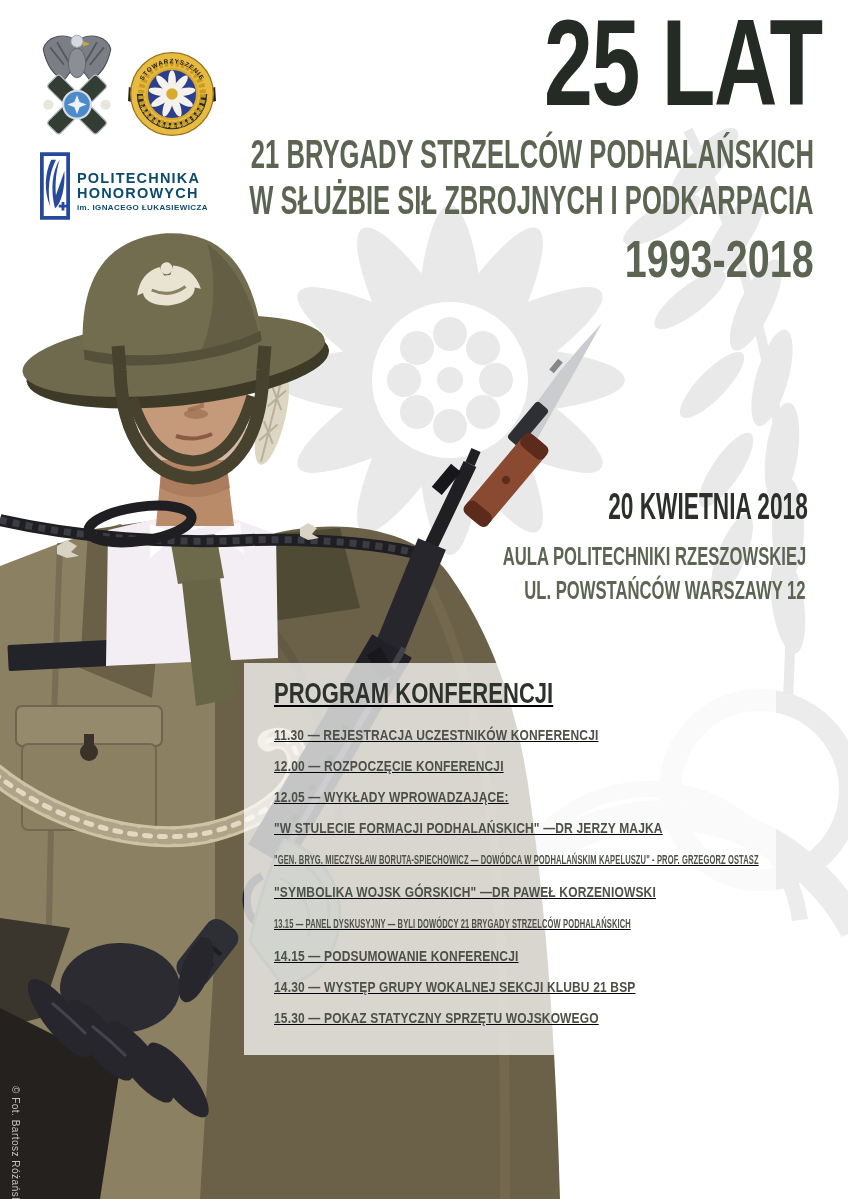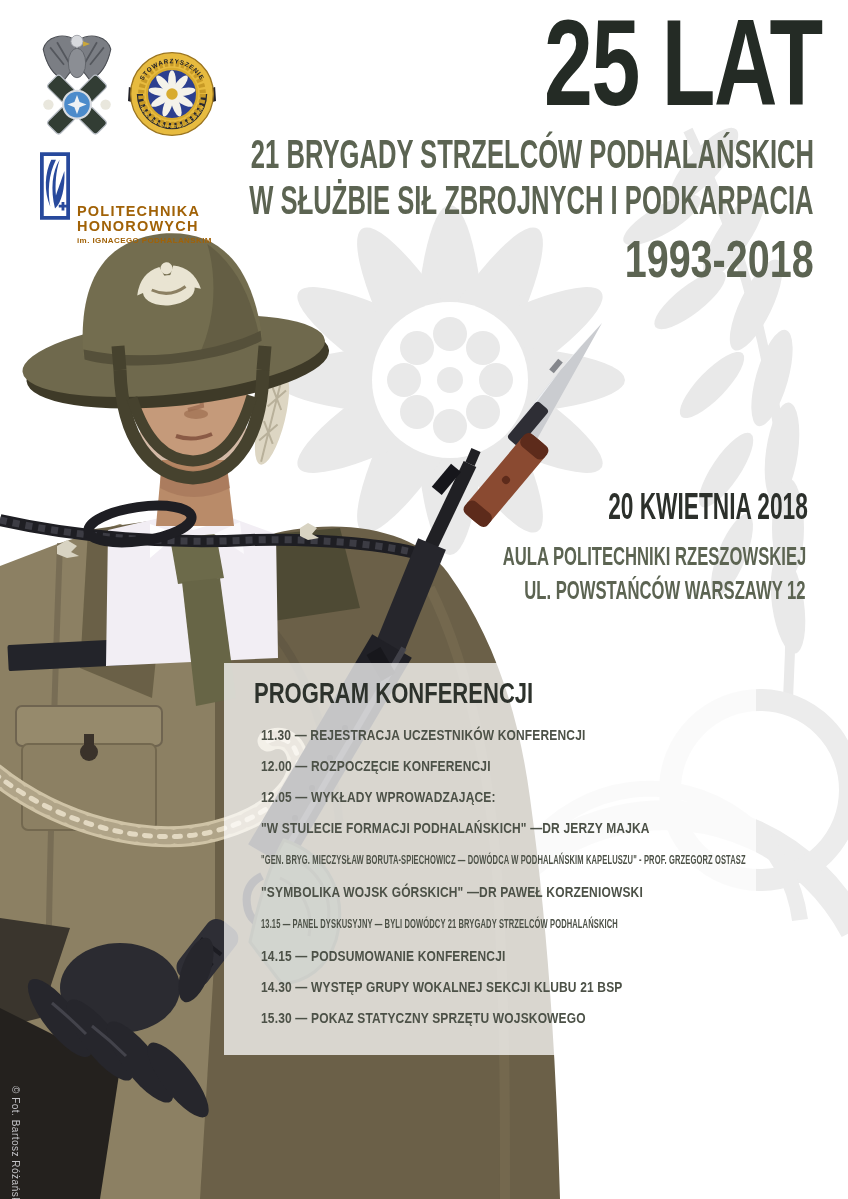--- a/index.html
+++ b/index.html
@@ -13,34 +13,34 @@
   .rline{position:absolute;white-space:nowrap;font-weight:bold;transform-origin:100% 50%;}
   #title-main{top:2px;right:26px;font-size:122px;line-height:1;letter-spacing:-2px;
               color:#242b25;transform:scaleX(.72);z-index:2;}
   #sub1{top:134px;right:34px;font-size:40px;line-height:1;color:#5c6452;transform:scaleX(.64);z-index:2;}
   #sub2{top:180px;right:34px;font-size:40px;line-height:1;color:#5c6452;transform:scaleX(.64);z-index:2;}
   #years{top:233px;right:34px;font-size:52px;line-height:1;color:#5c6452;transform:scaleX(.76);z-index:2;}
   #event-date{top:489px;right:40px;font-size:36px;line-height:1;color:#2c302b;transform:scaleX(.63);z-index:2;}
   #event-venue{top:543px;right:42px;font-size:26px;line-height:1;color:#5c6452;transform:scaleX(.64);z-index:2;}
   #event-address{top:577px;right:42px;font-size:26px;line-height:1;color:#5c6452;transform:scaleX(.64);z-index:2;}
   
-  .panel{position:absolute;left:224px;top:663px;width:532px;height:392px;
-         background:rgba(255,255,255,.74);z-index:3;padding:0;}
+  .panel{position:absolute;left:244px;top:663px;width:532px;height:392px;
+         background:rgba(255,255,255,.74);z-index:3;padding:0;text-decoration:underline;}
   .panel-inner{padding:14px 0 0 30px;}
   .prog-heading{font-size:29px;font-weight:bold;color:#2d322c;line-height:32px;
                 white-space:nowrap;transform:scaleX(.76);transform-origin:0 50%;}
-  .prog-list{list-style:none;margin:17px 0 0 7px;padding:0;}
+  .prog-list{list-style:none;margin:17px 0 0 0;padding:0;}
   .prog-item{height:31px;font-size:15px;font-weight:bold;color:#4c5147;letter-spacing:.2px;
              white-space:nowrap;transform:scaleX(.80);transform-origin:0 50%;}
   .prog-item.long{font-size:13.5px;transform:scaleX(.56);padding-top:2px;}
   
   .eagle-badge{position:absolute;left:38px;top:30px;z-index:2;}
   .assoc-badge{position:absolute;left:128px;top:50px;z-index:2;}
   .prz-logo{position:absolute;left:40px;top:152px;z-index:2;}
-  .prz-text{position:absolute;left:77px;top:171px;z-index:2;color:#a16207;margin-top:33px;}
+  .prz-text{position:absolute;left:77px;top:171px;z-index:2;color:#0c4a6e;}
   .prz-line{font-size:14.5px;font-weight:bold;letter-spacing:1.2px;line-height:15px;white-space:nowrap;}
   .prz-small{font-size:8px;font-weight:bold;letter-spacing:.4px;margin-top:2px;white-space:nowrap;}
   
   .credit{position:absolute;left:21px;top:1086px;z-index:4;font-size:10px;color:#c3c3c7;
           letter-spacing:.5px;white-space:nowrap;transform:rotate(90deg);transform-origin:0 0;}
 </style>
 </head>
 <body>
 
 <div class="poster">
@@ -281,21 +281,21 @@
 
   <svg class="prz-logo" width="30" height="68" viewBox="0 0 32 72">
     <rect x="2" y="2" width="28" height="68" fill="none" stroke="#27499c" stroke-width="4"></rect>
     <path d="M12,8 C5,22 4,42 11,58 C8,42 9,24 17,8 Z" fill="#27499c"></path>
     <path d="M21,8 C13,20 11,40 16,60 C23,54 27,38 26,20 C22,32 19,40 17,46 C16,34 17,20 21,8 Z" fill="#27499c"></path>
     <path d="M20,56 h3 v-3 h3 v3 h3 v3 h-3 v3 h-3 v-3 h-3 Z" fill="#27499c"></path>
   </svg>
   <div class="prz-text">
     <div class="prz-line">POLITECHNIKA</div>
     <div class="prz-line">HONOROWYCH</div>
-    <div class="prz-small">im. IGNACEGO PODHALAŃSKIM</div>
+    <div class="prz-small">im. IGNACEGO ŁUKASIEWICZA</div>
   </div>
 
   <div class="rline" id="title-main">25 LAT</div>
   <div class="rline" id="sub1">21 BRYGADY STRZELCÓW PODHALAŃSKICH</div>
   <div class="rline" id="sub2">W SŁUŻBIE SIŁ ZBROJNYCH I PODKARPACIA</div>
   <div class="rline" id="years">1993-2018</div>
 
   <div class="rline" id="event-date">20 KWIETNIA 2018</div>
   <div class="rline" id="event-venue">AULA POLITECHNIKI RZESZOWSKIEJ</div>
   <div class="rline" id="event-address">UL. POWSTAŃCÓW WARSZAWY 12</div>

